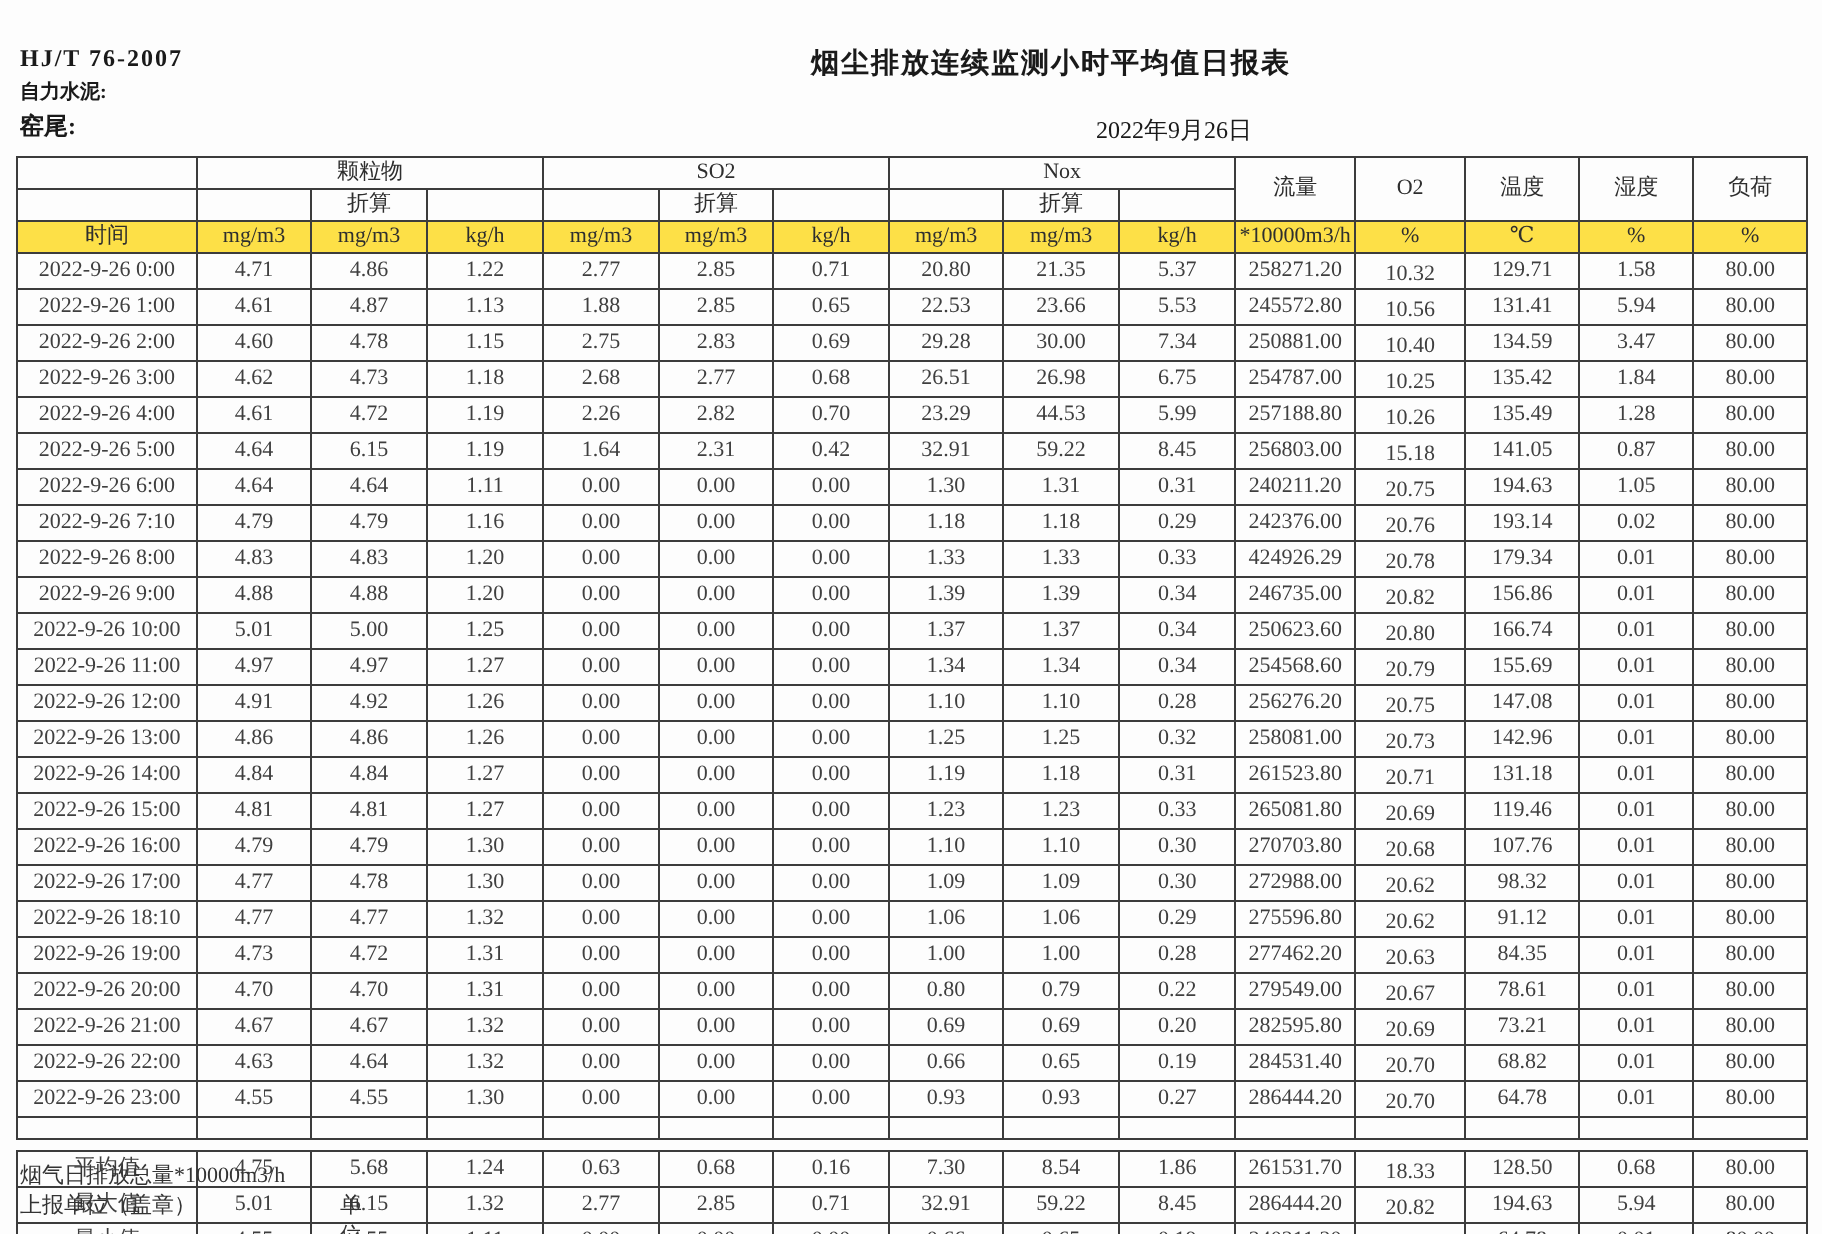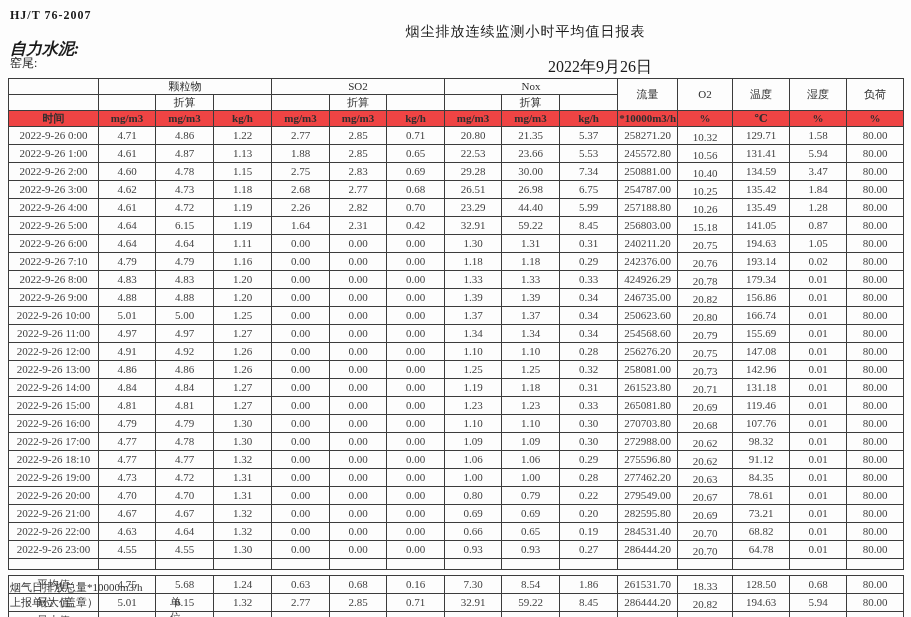--- a/index.html
+++ b/index.html
@@ -2,37 +2,37 @@
 <html><head>
 <meta charset="utf-8">
 <style>
   * { box-sizing: border-box; }
   html,body { margin:0; padding:0; }
   body {
     width:911px; height:617px; position:relative; overflow:hidden;
     background:#fdfdfd; color:#1a1a1a;
     font-family:"Liberation Serif","DejaVu Serif",serif;
   }
-  .hdr-std { position:absolute; left:10px; top:8px; font-size:12px; font-weight:bold; letter-spacing:1px; }
-  .hdr-title { position:absolute; left:0; top:23px; width:100%; text-align:center; font-size:14px; font-weight:normal; letter-spacing:1px; text-indent:140px; }
-  .hdr-company { position:absolute; left:10px; top:39px; font-size:16px; font-weight:bold;font-style:italic; }
-  .hdr-kiln { position:absolute; left:10px; top:55px; font-size:12px; font-weight:normal; }
-  .hdr-date { position:absolute; left:548px; top:57px; font-size:16px;text-align:right; }
+  .hdr-std { position:absolute; left:10px; top:22px; font-size:12px; font-weight:bold; letter-spacing:1px; }
+  .hdr-title { position:absolute; left:0; top:23px; width:100%; text-align:center; font-size:14px; font-weight:bold; letter-spacing:1px; text-indent:140px; }
+  .hdr-company { position:absolute; left:10px; top:39px; font-size:10px; font-weight:bold; }
+  .hdr-kiln { position:absolute; left:10px; top:55px; font-size:12px; font-weight:bold; }
+  .hdr-date { position:absolute; left:548px; top:57px; font-size:12px;text-align:right; }
 
   table {
     position:absolute; left:8px; top:78px; width:895px;
     border-collapse:collapse; table-layout:fixed; font-size:11px;
   }
   td {
     border:1px solid #3c3c3c; padding:0; height:15px; line-height:13px;
     text-align:center; vertical-align:middle; color:#3f3f3f;
     white-space:nowrap; overflow:hidden;
   }
   thead td { height:16px; color:#2e2e2e; }
-  tr.unit-row td { background:#ef4444;font-weight:bold; }
+  tr.unit-row td { background:#fde047; }
   tbody tr.blank td { height:11px; }
   tbody tr.spacer td { border:none; height:6px; background:#fdfdfd; }
   td.o2 { padding-top:4px; }
   .ftr-1 { position:absolute; left:10px; top:580px; font-size:11px; color:#333; }
   .ftr-2 { position:absolute; left:10px; top:595px; font-size:11px; color:#333; }
   .ftr-2 .unit-word { position:absolute; left:160px; top:0; }
 </style>
 </head>
 <body>
 
@@ -173,21 +173,21 @@
       </tr>
       <tr>
         <td>2022-9-26 4:00</td>
         <td>4.61</td>
         <td>4.72</td>
         <td>1.19</td>
         <td>2.26</td>
         <td>2.82</td>
         <td>0.70</td>
         <td>23.29</td>
-        <td>44.40</td>
+        <td>44.53</td>
         <td>5.99</td>
         <td>257188.80</td>
         <td class="o2">10.26</td>
         <td>135.49</td>
         <td>1.28</td>
         <td>80.00</td>
       </tr>
       <tr>
         <td>2022-9-26 5:00</td>
         <td>4.64</td>

